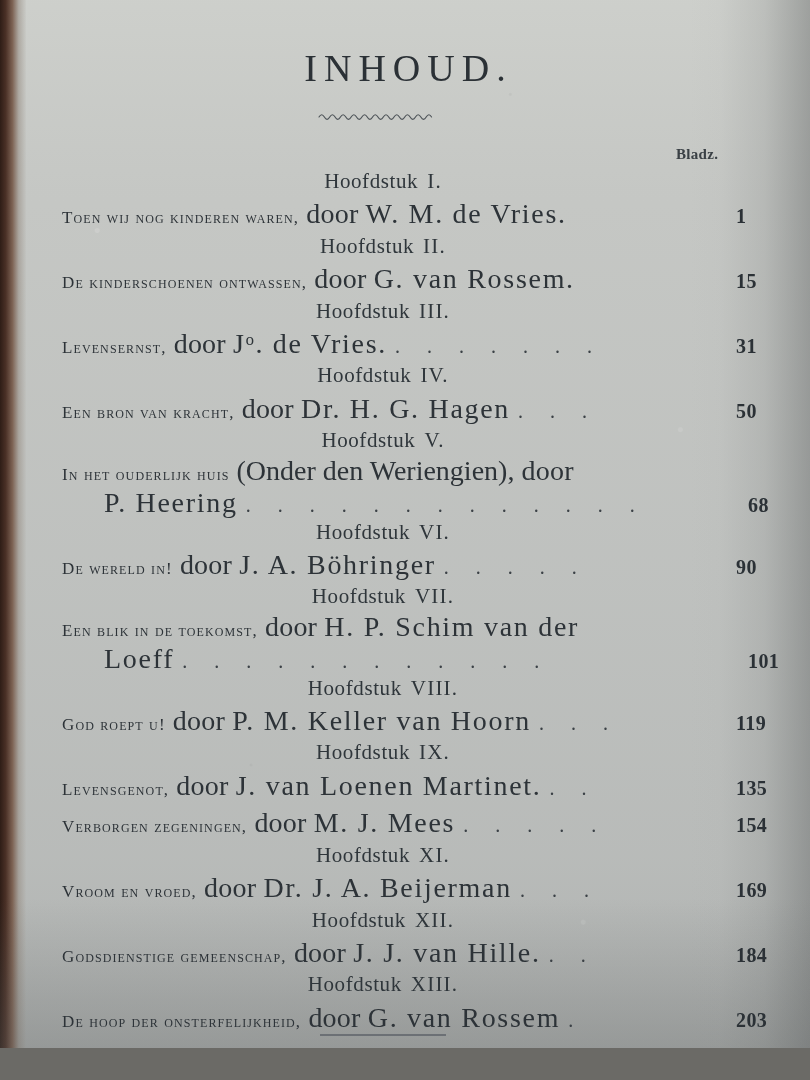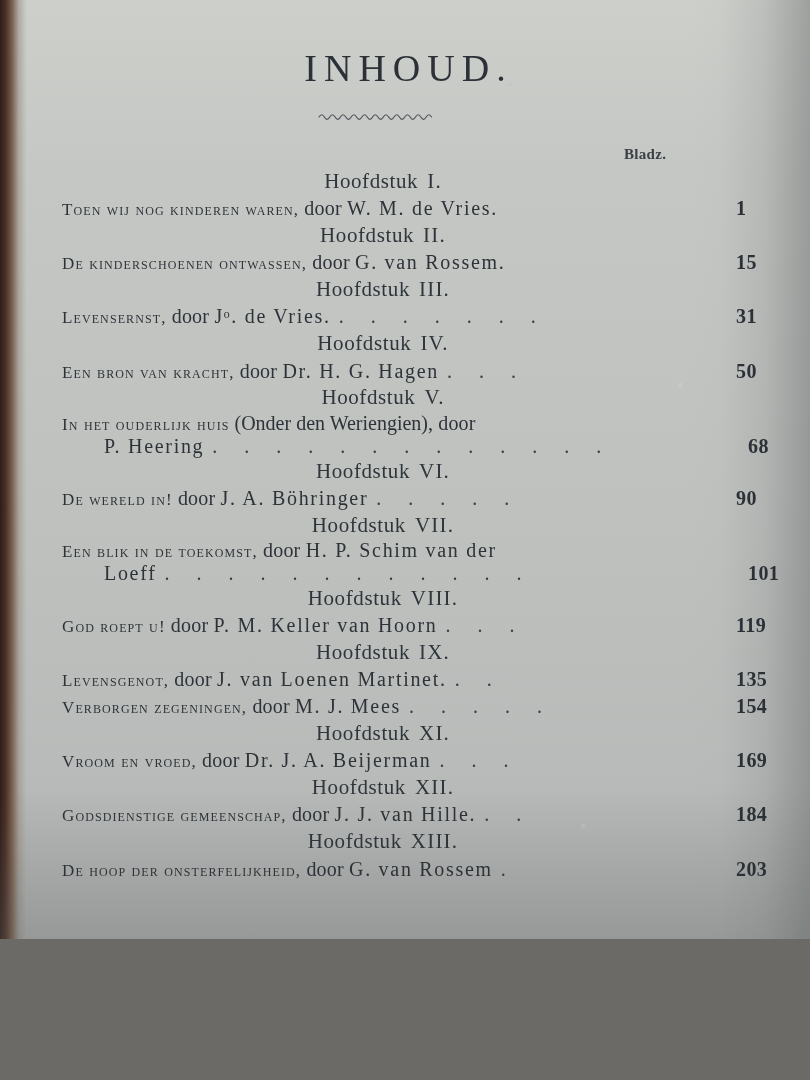--- a/index.html
+++ b/index.html
@@ -3,21 +3,21 @@
 <meta charset="utf-8">
 <style>
   html, body {
     margin: 0;
     padding: 0;
     background: #6b6a66;
   }
   #page {
     position: relative;
     width: 810px;
-    height: 939px;
+    height: 1048px;
     overflow: hidden;
     background: #c0c2bf;
     font-family: "Liberation Serif", "DejaVu Serif", serif;
     color: #32383d;
   }
   
   #paper-tone {
     position: absolute;
     inset: 0;
     background:
@@ -81,21 +81,21 @@
     top: 110px;
     left: 318px;
     width: 118px;
     height: 14px;
   }
 
   
   #bladz {
     position: absolute;
     top: 146px;
-    left: 624px;
+    left: 676px;
     font-size: 15px;
     font-weight: 700;
     letter-spacing: 0.3px;
     color: #3a4045;
   }
 
   
   #toc {
     position: absolute;
     top: 168px;
@@ -117,21 +117,21 @@
   .entry-line {
     position: relative;
     display: flex;
     align-items: baseline;
     padding-left: 62px;
     padding-right: 16px;
     line-height: 1.34;
   }
 
   .etext {
-    font-size: 20px;
+    font-size: 28px;
     white-space: nowrap;
     color: #2d3338;
   }
   
   .smallcaps {
     font-variant: small-caps;
     letter-spacing: 1.1px;
     font-size: 17px;
   }
   .door { letter-spacing: 0.2px; }

